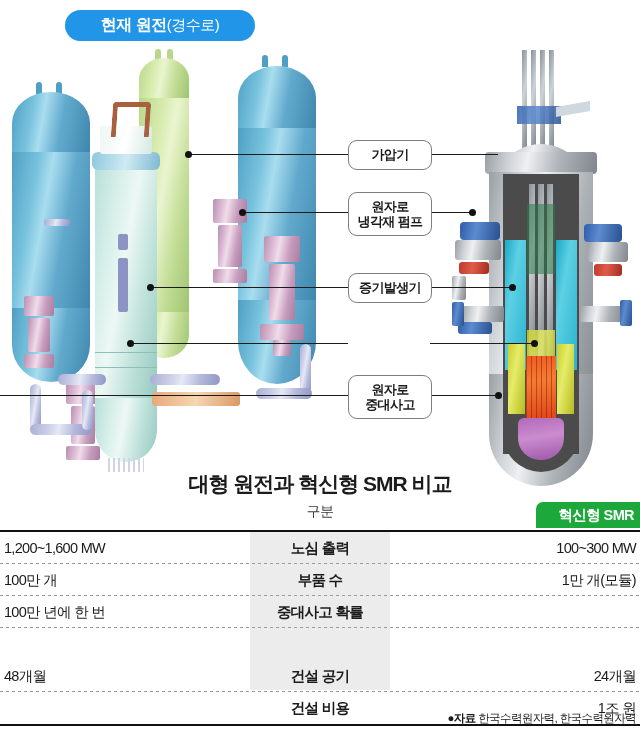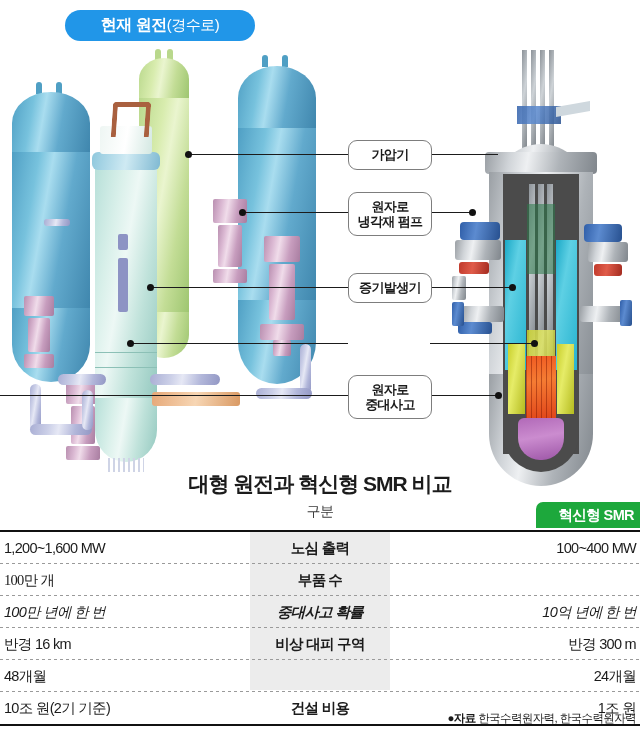--- a/index.html
+++ b/index.html
@@ -296,47 +296,41 @@
     <div id="midband"></div>
 
     <div id="col-head">구분</div>
     <div class="tab" id="tab-right">혁신형 SMR</div>
 
     <div id="rule-top"></div>
 
     <div class="row" style="top:62px;">
       <div class="cell-l">1,200~1,600 MW</div>
       <div class="cell-m">노심 출력</div>
-      <div class="cell-r">100~400 MW</div>
+      <div class="cell-r">100~300 MW</div>
       <div class="dash"></div>
     </div>
-    <div class="row" style="top:94px;font-family:Liberation Serif, serif;">
+    <div class="row" style="top:94px;">
       <div class="cell-l">100만 개</div>
       <div class="cell-m">부품 수</div>
+      <div class="cell-r">1만 개(모듈)</div>
       <div class="dash"></div>
     </div>
-    <div class="row" style="top:126px;font-style:italic;">
+    <div class="row" style="top:126px;">
       <div class="cell-l">100만 년에 한 번</div>
       <div class="cell-m">중대사고 확률</div>
-      <div class="cell-r">10억 년에 한 번</div>
-      <div class="dash"></div>
-    </div>
-    <div class="row" style="top:158px;">
-      <div class="cell-l">반경 16 km</div>
-      <div class="cell-m">비상 대피 구역</div>
-      <div class="cell-r">반경 300 m</div>
       <div class="dash"></div>
     </div>
     <div class="row" style="top:190px;">
       <div class="cell-l">48개월</div>
+      <div class="cell-m">건설 공기</div>
       <div class="cell-r">24개월</div>
       <div class="dash"></div>
     </div>
     <div class="row" style="top:222px;">
-      <div class="cell-l">10조 원(2기 기준)</div>
       <div class="cell-m">건설 비용</div>
       <div class="cell-r">1조 원</div>
     </div>
 
     <div id="rule-bot" style="top:254px;"></div>
 
     <div id="source">
       <b>●자료</b>
       <span>한국수력원자력, 한국수력원자력</span>
     </div>

